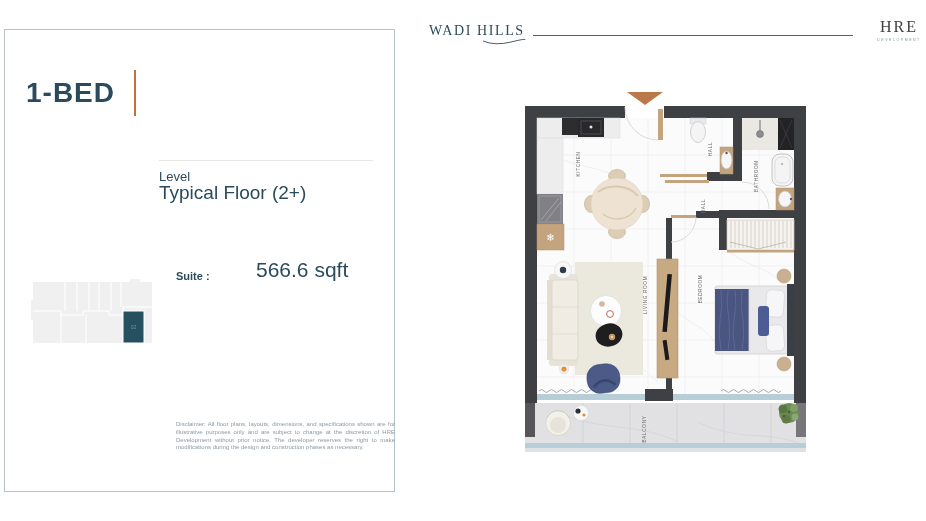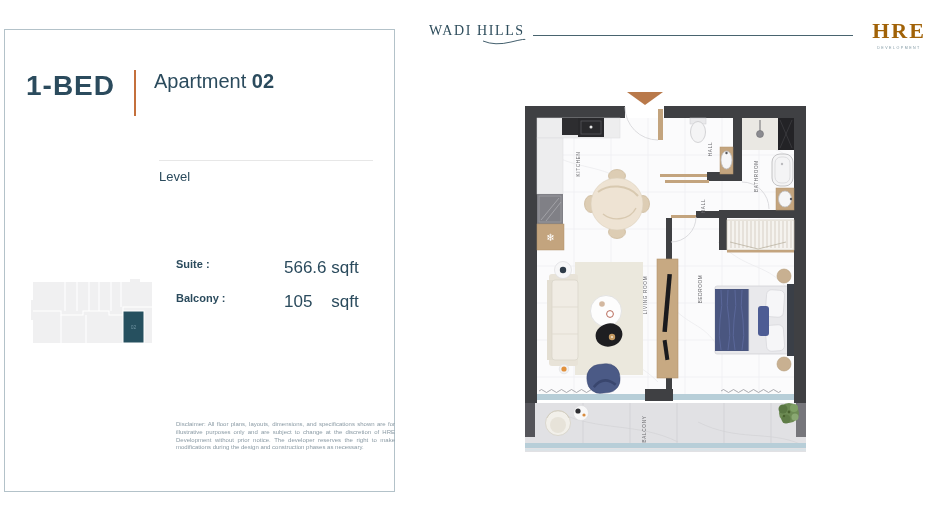--- a/index.html
+++ b/index.html
@@ -5,39 +5,39 @@
   html,body{margin:0;padding:0;background:#ffffff;}
   .page{position:relative;width:926px;height:511px;background:#ffffff;overflow:hidden;
         font-family:"Liberation Sans",sans-serif;color:#2b4b5d;padding-left:9px;}
 
   
   .brand{position:absolute;left:429px;top:23px;font-family:"Liberation Serif",serif;
          font-size:14px;letter-spacing:1.6px;font-weight:500;color:#2e4d5c;}
   .brand svg{position:absolute;left:52px;top:15px;}
   .header-rule{position:absolute;left:533px;top:35px;width:320px;height:1px;background:#49646f;}
   .dev-logo{position:absolute;left:872px;top:18px;width:54px;text-align:center;}
-  .dev-logo .hre{font-family:"Liberation Serif",serif;font-size:22px;letter-spacing:2px;color:#a16207;font-weight:bold;}
+  .dev-logo .hre{font-family:"Liberation Serif",serif;font-size:16px;letter-spacing:2px;color:#404040;}
   .dev-logo .dev{font-size:3.6px;letter-spacing:1.5px;color:#7f97a2;margin-top:2px;}
 
   
   .card{position:absolute;left:4px;top:29px;width:389px;height:461px;background:#ffffff;
         border:1px solid #b3c2c9;}
-  .unit-row{position:absolute;left:21px;top:40px;display:flex;}
+  .unit-row{position:absolute;left:21px;top:40px;display:flex;align-items:center;}
   .unit-type{font-size:28px;font-weight:600;letter-spacing:1px;margin:0 19px 0 0;}
   .orange-divider{width:2px;height:46px;background:#c4703c;margin-right:18px;}
   .apartment{font-size:20px;font-weight:400;margin:0;}
   .apartment .num{font-weight:700;}
   .level-rule{position:absolute;left:154px;top:130px;width:214px;height:1px;background:#e7e7e7;}
   .level-label{position:absolute;left:154px;top:139px;font-size:13px;}
   .level-value{position:absolute;left:154px;top:152px;font-size:19px;}
   .keyplan{position:absolute;left:26px;top:248px;}
   .areas{position:absolute;left:171px;top:228px;}
-  .area-row{display:flex;align-items:flex-start;margin-bottom:14px;}
+  .area-row{display:flex;align-items:flex-end;margin-bottom:14px;}
   .area-label{width:80px;font-size:11px;font-weight:700;}
-  .area-value{font-size:17px;white-space:pre;margin-left:28px;}
+  .area-value{font-size:21px;white-space:pre;}
   .area-row.total .area-value{font-weight:700;}
   .disclaimer{position:absolute;left:171px;top:391px;width:219px;font-size:6px;line-height:1.3;
               color:#8a9aa4;text-align:justify;}
 
   
   .floorplan{position:absolute;left:518px;top:92px;margin:0;}
   .floorplan svg{display:block;}
   .fp-label{font-size:4.6px;letter-spacing:.7px;fill:#6b6b6f;}
 </style>
 </head>
@@ -54,25 +54,25 @@
   <div class="header-rule"></div>
   <div class="dev-logo">
     <div class="hre">HRE</div>
     <div class="dev">DEVELOPMENT</div>
   </div>
 
   <section class="card">
     <div class="unit-row">
       <h1 class="unit-type">1-BED</h1>
       <div class="orange-divider"></div>
-      <h2 class="apartment"><span>Apartment</span>&nbsp;<span class="num">02</span></h2>
     </div>
 
     <div class="level-rule"></div>
     <div class="level-label">Level</div>
+    <div class="level-value">Typical Floor (2+)</div>
 
     <svg class="keyplan" width="125" height="68" viewBox="0 0 125 68">
       <rect x="2" y="4" width="119" height="61" fill="#f0f0f1"></rect>
       <rect x="0" y="22" width="2.5" height="20" fill="#f0f0f1"></rect>
       <rect x="99" y="1" width="10" height="3" fill="#f0f0f1"></rect>
       <g stroke="#ffffff" stroke-width="1.1" fill="none">
         <path d="M34,4 V33"></path>
           <path d="M46,4 V33"></path>
           <path d="M58,4 V33"></path>
         <path d="M68,4 V33"></path>
@@ -83,24 +83,20 @@
           <path d="M55,37 V65"></path>
       </g>
       <rect x="92" y="33" width="21" height="32" fill="#26505f" stroke="#ffffff" stroke-width="1"></rect>
       <text x="102.5" y="51" font-size="5" fill="#6d92a0" text-anchor="middle">02</text>
     </svg>
 
     <div class="areas">
       <div class="area-row">
         <span class="area-label">Suite :</span>
         <span class="area-value">566.6 sqft</span>
-      </div>
-      <div class="area-row">
-        <span class="area-label">Balcony :</span>
-        <span class="area-value">105    sqft</span>
       </div>
     </div>
 
     <div class="disclaimer">Disclaimer: All floor plans, layouts, dimensions, and specifications shown are for illustrative purposes only and are subject to change at the discretion of HRE Development without prior notice. The developer reserves the right to make modifications during the design and construction phases as necessary.</div>
   </section>
 
   <figure class="floorplan">
     <svg width="300" height="365" viewBox="0 0 300 365">
 
       <g>

